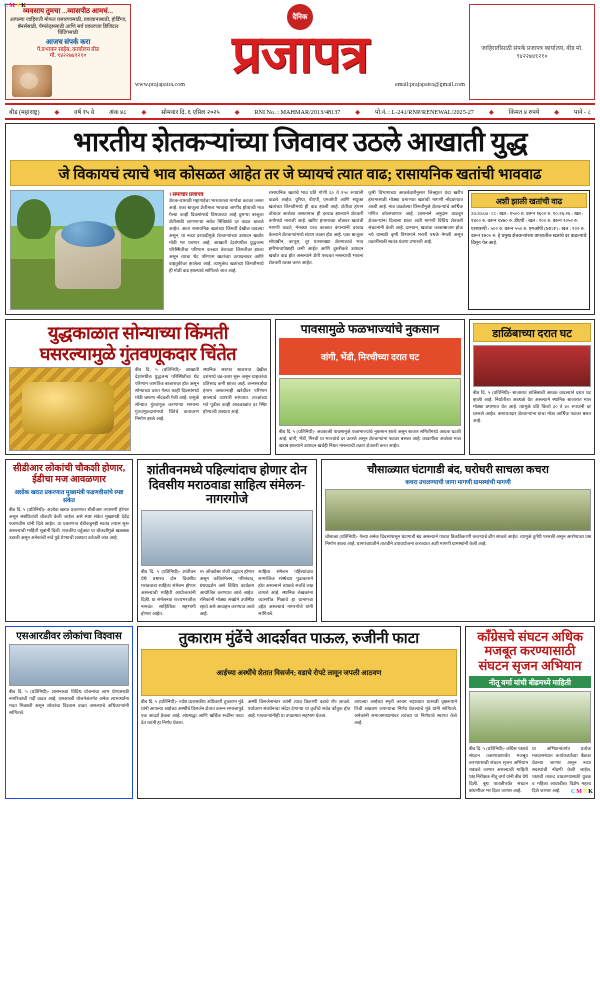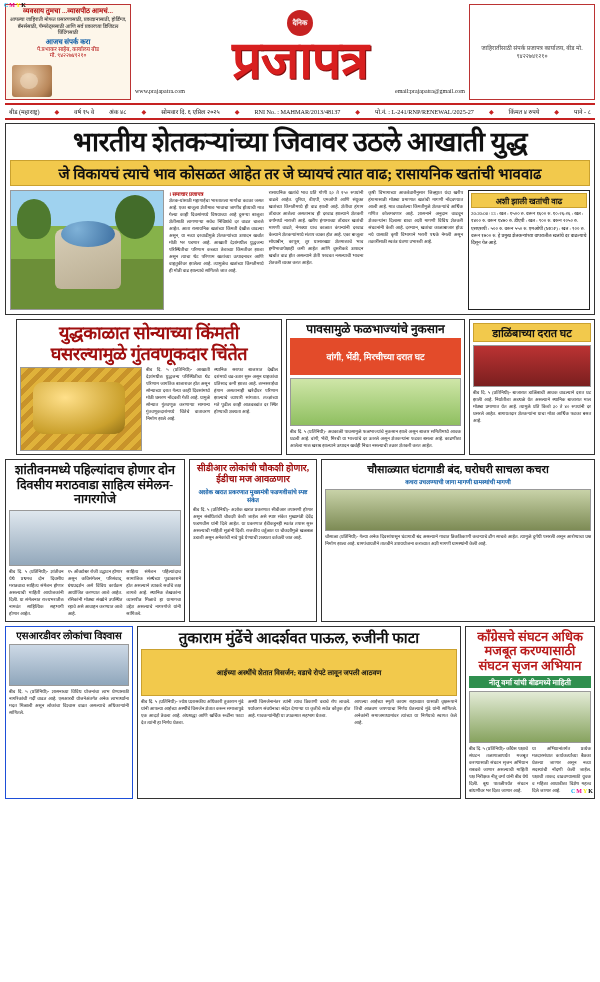--- a/index.html
+++ b/index.html
@@ -10,21 +10,21 @@
   .masthead{display:flex;align-items:stretch;gap:4px;height:96px;}
   .ad-left{width:150px;border:1px solid #b33;background:#fdf6ea;position:relative;overflow:hidden;}
   .ad-left .ad-t1{font-size:7px;color:#b10b0b;font-weight:bold;text-align:center;padding:2px 1px 0;line-height:1.15;}
   .ad-left .ad-t2{font-size:5.2px;color:#222;text-align:center;line-height:1.25;padding:1px 2px;}
   .ad-left .ad-t3{font-size:7px;color:#0a5aa5;font-weight:bold;text-align:center;}
   .ad-left .ad-t4{font-size:5.6px;color:#b10b0b;text-align:center;line-height:1.2;}
   .ad-photo{position:absolute;left:6px;bottom:2px;width:40px;height:32px;border-radius:3px;
     background:radial-gradient(circle at 40% 35%,#e7c9a6,#b9875a 70%,#8a5d35);}
   .ad-photo:after{content:"";position:absolute;left:8px;top:8px;width:18px;height:16px;border-radius:50%;background:#f0dcc2;opacity:.55;}
 
-  .logo-wrap{flex:1;display:flex;flex-direction:column;align-items:center;justify-content:center;}
+  .logo-wrap{flex:1;display:flex;flex-direction:column;align-items:center;}
   .logo-mark{width:26px;height:26px;border-radius:50%;background:#c62222;margin:0 auto;display:flex;align-items:center;justify-content:center;color:#fff;font-size:7px;font-weight:bold;line-height:1;}
   .logo-main{font-size:52px;line-height:.95;color:#d81f1f;font-weight:bold;letter-spacing:-1px;
     text-shadow:1px 1px 0 #7a0d0d;}
   .logo-sub{display:flex;justify-content:space-between;width:330px;font-size:6px;color:#222;margin-top:2px;}
 
   .ad-right{width:150px;border:1px solid #b33;background:#fff;display:flex;align-items:center;justify-content:center;}
   .ad-right .rbox{font-size:6px;color:#444;text-align:center;line-height:1.35;padding:2px;}
 
   
   .ribbon{margin-top:3px;border-top:2px solid #c62222;border-bottom:2px solid #c62222;
@@ -47,21 +47,21 @@
   .lead-photo .tree2{position:absolute;right:8px;top:4px;width:40px;height:44px;border-radius:50%;background:#436c2a;}
   .lead-cols{flex:1;display:flex;gap:5px;}
   .col-txt{font-size:4.6px;line-height:1.52;text-align:justify;color:#1a1a1a;}
   .lead-cols .col-txt{flex:1;}
   .dateline{font-size:5.4px;font-weight:bold;color:#b10b0b;}
   .box-yellow{width:116px;border:1px solid #222;background:#fff;padding:2px;}
   .box-yellow h4{margin:0;background:#f2c94c;border:1px solid #caa12f;font-size:8px;text-align:center;padding:1px;font-weight:bold;}
   .box-yellow p{margin:2px 0 0;font-size:4.8px;line-height:1.5;}
 
   
-  .band2{display:flex;gap:4px;margin-top:4px;margin-left:11px;}
+  .band2{display:flex;gap:4px;margin-top:4px;}
   .gold{width:258px;border:1px solid #333;padding:3px;}
   .gold h2{margin:0;font-size:18px;line-height:1.14;font-weight:bold;color:#a00f0f;text-align:center;letter-spacing:-.3px;}
   .gold-body{display:flex;gap:4px;margin-top:3px;}
   .gold-photo{width:120px;height:82px;border:1px solid #999;
     background:repeating-linear-gradient(135deg,#e0b23a 0 5px,#c8932a 5px 10px);position:relative;}
   .gold-photo:after{content:"";position:absolute;left:12px;top:14px;width:92px;height:52px;border-radius:10px;
     background:radial-gradient(ellipse at 35% 30%,#ffe08a,#caa02c 70%,#8e6d15);}
   .veg{flex:1;border:1px solid #333;padding:3px;}
   .veg h2{margin:0;font-size:12px;font-weight:bold;text-align:center;color:#111;line-height:1.1;}
   .veg .sub{margin-top:2px;background:#e34b2a;color:#fff;font-size:9px;font-weight:bold;text-align:center;padding:12px;}
@@ -199,36 +199,36 @@
     </div>
 
     <div class="pom">
       <h3>डाळिंबाच्या दरात घट</h3>
       <div class="pom-photo"></div>
       <div class="col-txt" style="margin-top:3px">बीड दि. ५ (प्रतिनिधी)- बाजारात डाळिंबाची आवक वाढल्याने दरात घट झाली आहे. निर्यातीला अडथळे येत असल्याने स्थानिक बाजारात माल मोठ्या प्रमाणात येत आहे. त्यामुळे प्रति किलो ३० ते ४० रुपयांनी दर घसरले आहेत. बागायतदार शेतकऱ्यांना याचा मोठा आर्थिक फटका बसत आहे.</div>
     </div>
   </div>
 
   <div class="band3">
+    <div class="b3c b3a">
+      <div class="hl-red">सीडीआर लोकांची चौकशी होणार, ईडीचा मज आवळणार</div>
+      <div class="hl-sub">अशोक खरात प्रकरणात मुख्यमंत्री फडणवीसांचे स्पष्ट संकेत</div>
+      <div class="col-txt" style="margin-top:3px">बीड दि. ५ (प्रतिनिधी)- अशोक खरात प्रकरणात सीडीआर तपासणी होणार असून संबंधितांची चौकशी केली जाईल असे स्पष्ट संकेत मुख्यमंत्री देवेंद्र फडणवीस यांनी दिले आहेत. या प्रकरणात ईडीकडूनही स्वतंत्र तपास सुरू असल्याची माहिती सूत्रांनी दिली. राजकीय वर्तुळात या चौकशीमुळे खळबळ उडाली असून अनेकांची नावे पुढे येण्याची शक्यता वर्तवली जात आहे.</div>
+    </div>
+
     <div class="b3c b3b">
       <div class="hl-blk">शांतीवनमध्ये पहिल्यांदाच होणार दोन दिवसीय मराठवाडा साहित्य संमेलन-नागरगोजे</div>
       <div class="ph meet"></div>
       <div class="three">
         <div class="col-txt">बीड दि. ५ (प्रतिनिधी)- शांतीवन येथे प्रथमच दोन दिवसीय मराठवाडा साहित्य संमेलन होणार असल्याची माहिती आयोजकांनी दिली. या संमेलनात राज्यभरातील नामवंत साहित्यिक सहभागी होणार आहेत.</div>
         <div class="col-txt">१५ ऑक्टोबर रोजी उद्घाटन होणार असून कविसंमेलन, परिसंवाद, ग्रंथप्रदर्शन असे विविध कार्यक्रम आयोजित करण्यात आले आहेत. रसिकांनी मोठ्या संख्येने उपस्थित रहावे असे आवाहन करण्यात आले आहे.</div>
         <div class="col-txt">साहित्य संमेलन पहिल्यांदाच सामाजिक संस्थेच्या पुढाकाराने होत असल्याने त्याकडे सर्वांचे लक्ष लागले आहे. स्थानिक लेखकांना व्यासपीठ मिळावे हा यामागचा उद्देश असल्याचे नागरगोजे यांनी सांगितले.</div>
       </div>
     </div>
 
-    <div class="b3c b3a">
-      <div class="hl-red">सीडीआर लोकांची चौकशी होणार, ईडीचा मज आवळणार</div>
-      <div class="hl-sub">अशोक खरात प्रकरणात मुख्यमंत्री फडणवीसांचे स्पष्ट संकेत</div>
-      <div class="col-txt" style="margin-top:3px">बीड दि. ५ (प्रतिनिधी)- अशोक खरात प्रकरणात सीडीआर तपासणी होणार असून संबंधितांची चौकशी केली जाईल असे स्पष्ट संकेत मुख्यमंत्री देवेंद्र फडणवीस यांनी दिले आहेत. या प्रकरणात ईडीकडूनही स्वतंत्र तपास सुरू असल्याची माहिती सूत्रांनी दिली. राजकीय वर्तुळात या चौकशीमुळे खळबळ उडाली असून अनेकांची नावे पुढे येण्याची शक्यता वर्तवली जात आहे.</div>
-    </div>
-
     <div class="b3c b3d">
       <div class="hl-blk" style="font-size:11px">चौसाळ्यात घंटागाडी बंद, घरोघरी साचला कचरा</div>
       <div class="hl-sub">कचरा उचलण्याची जागा मागणी ग्रामस्थांची मागणी</div>
       <div class="ph truck"></div>
       <div class="col-txt" style="margin-top:3px">चौसाळा (प्रतिनिधी)- गेल्या अनेक दिवसांपासून घंटागाडी बंद असल्याने गावात ठिकठिकाणी कचऱ्याचे ढीग साचले आहेत. त्यामुळे दुर्गंधी पसरली असून आरोग्याचा प्रश्न निर्माण झाला आहे. ग्रामपंचायतीने तातडीने उपाययोजना कराव्यात अशी मागणी ग्रामस्थांनी केली आहे.</div>
     </div>
   </div>
 
   <div class="band4">
     <div class="b4a">

